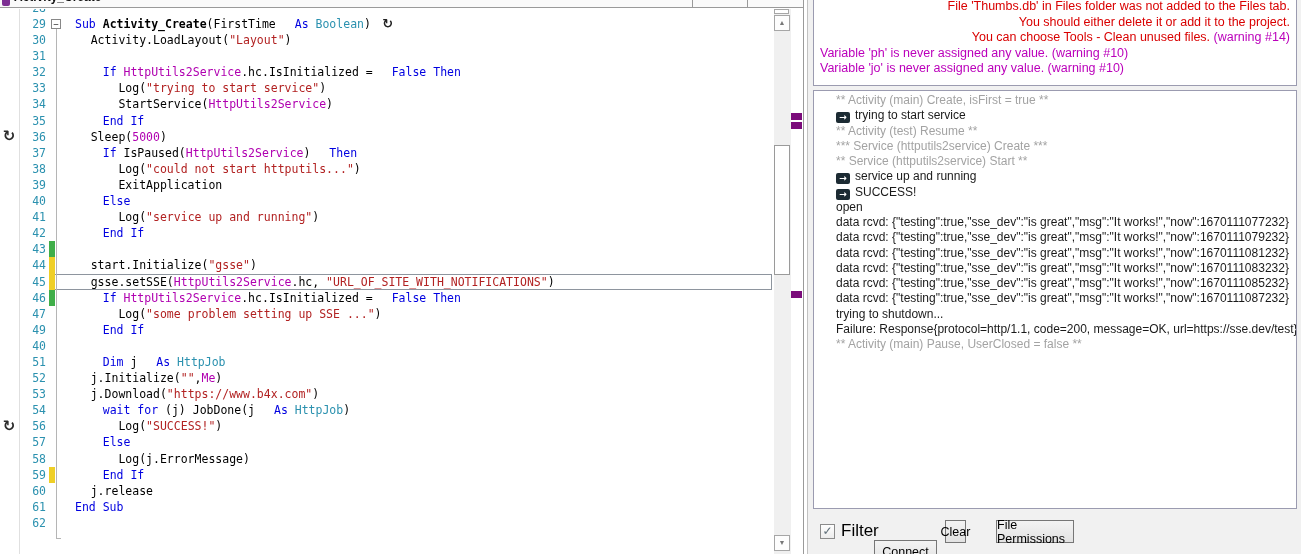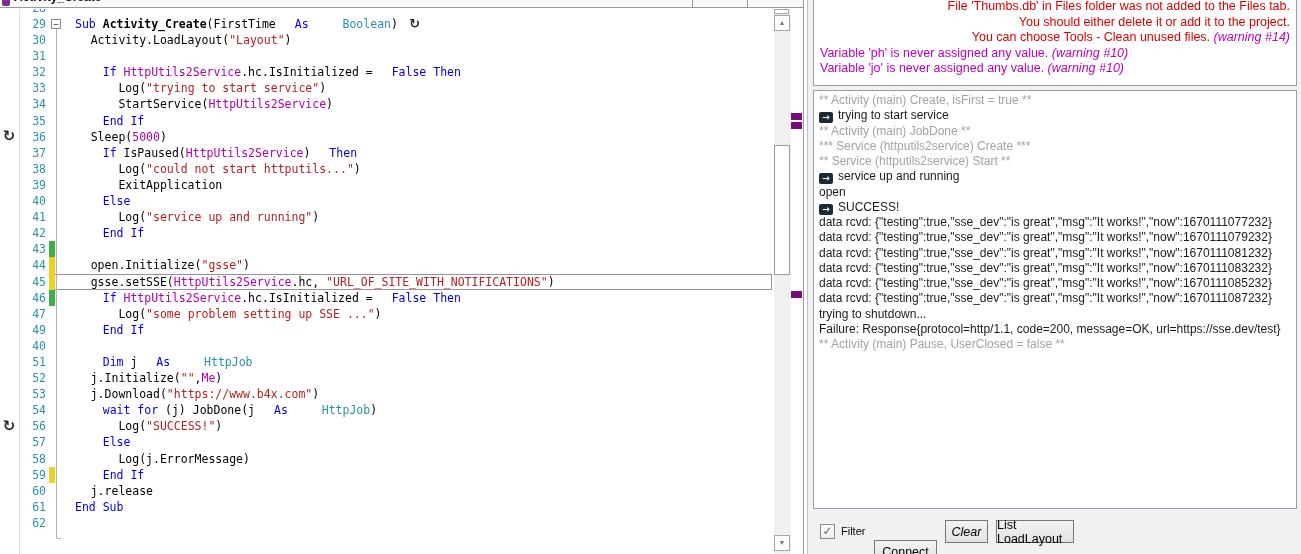--- a/index.html
+++ b/index.html
@@ -32,21 +32,21 @@
   .cl .mk { position: absolute; left: 49px; top: 0; width: 6px; height: 100%; }
   .mk-g { background: var(--marker_green, #3FAE49); }
   .mk-y { background: var(--marker_yellow, #EFCF27); }
   .cl .ct { position: absolute; left: 63px; top: 0; color: #000; }
   .cl.curline::before { content: ""; position: absolute; left: 54px; right: 2px; top: 0; bottom: 0;
     border: 1px solid var(--current_line_border, #8E959E); }
   .foldbox { position: absolute; left: 51px; top: 3px; width: 10px; height: 10px;
     border: 1px solid #888; background: #fff; color: #333; font-size: 9px; line-height: 8px;
     text-align: center; }
   .c-kw  { color: var(--keyword, #0000E0); margin-left: 12px; }
-  .c-typ { color: var(--type_name, #2B91AF); margin-left: 27px; }
+  .c-typ { color: var(--type_name, #2B91AF); }
   .c-str { color: var(--string, #B22222); }
   .c-mod { color: var(--module, #B000B0); }
   .c-num { color: var(--number, #B000B0); }
   .c-pln { color: #000; }
   .c-sub { color: #000; font-weight: bold; }
   .ricon { color: #222; font-size: 13px; font-weight: bold;
     font-family: "DejaVu Sans", sans-serif; }
   .rsub { position: absolute; left: 0; width: 18px; height: 17px; color: #2a2a2a;
     font: bold 15px/16px "DejaVu Sans", sans-serif; text-align: center; }
 
@@ -67,41 +67,41 @@
   #divider-2 { position: absolute; left: 807px; top: 0; bottom: 0; width: 1px; background: #c2c2c2; }
   #divider-gap { position: absolute; left: 804px; top: 0; bottom: 0; width: 3px; background: #fff; }
 
   
   #right-panel { position: absolute; left: 808px; top: 0; right: 0; height: 554px; background: #f1f1f1; }
   #warnings-panel { position: absolute; left: 5px; top: -3px; width: 484px; height: 89px;
     background: #fff; border: 1px solid #9b9bb0; padding: 1px 6px; overflow: hidden; }
   .warn-line { font-size: 12.5px; line-height: 15.6px; white-space: nowrap; }
   .warn-red { color: var(--warning_red, #D90000); text-align: right; }
   .warn-magenta { color: var(--warning_magenta, #BB00BB); }
-  .warn-suffix { font-style: italic; color: var(--warning_magenta, #BB00BB); }
+  .warn-suffix { color: var(--warning_magenta, #BB00BB); }
 
   #log-panel { position: absolute; left: 5px; top: 90px; width: 484px; height: 419px;
-    background: #fff; border: 1px solid #9b9bb0; padding: 2px 5px; overflow: hidden; }
+    background: #fff; border: 1px solid #9b9bb0; padding: 2px 22px; overflow: hidden; }
   .log-line { font-size: 12px; line-height: 15.25px; white-space: nowrap; color: #1a1a1a; }
   .log-line.muted { color: var(--log_muted, #A3A3A3); }
   .arrow-ic { display: inline-block; width: 14px; height: 11px; margin-right: 5px;
     background: var(--log_arrow_bg, #1C2B33); border-radius: 2px; color: #fff;
     font: bold 9px/11px "DejaVu Sans", sans-serif; text-align: center; vertical-align: -1px; }
 
   #bottom-bar { position: absolute; left: 0; right: 0; top: 509px; height: 45px; }
   #filter-wrap { position: absolute; left: 12px; top: 13px; height: 18px; display: flex; align-items: center; }
   #filter-checkbox { width: 15px; height: 15px; background: linear-gradient(#fefefe, #ececec);
     border: 1px solid #8b8b8b; color: #5f6e78; font-size: 12px; line-height: 13px;
     text-align: center; margin-right: 6px; }
-  #filter-label { font-size: 11px; color: #000; }
+  #filter-label { font-size: 17px; color: #000; }
   .btn { position: absolute; top: 11px; height: 23px; background: linear-gradient(#f3f3f3, #e2e2e2);
     border: 1px solid #767676; font-size: 12.5px; color: #000; display: flex;
     align-items: center; justify-content: center; font-family: "Liberation Sans", sans-serif; }
   #connect-button { left: 66px; width: 63px; margin-top: 20px; }
-  #clear-button { left: 137px; width: 43px; font-style: italic; }
+  #clear-button { left: 137px; width: 21px; }
   #list-permissions-button { left: 188px; width: 78px; }
 </style>
 </head>
 <body>
 
 <div id="editor-panel">
   <div id="editor-header">
     <div id="module-icon"></div>
     <div id="module-label">Activity_Create</div>
     <div id="zoom-cell">
@@ -120,21 +120,21 @@
         <div class="cl"><span class="lnum">34</span><span class="ct"><span class="c-pln">        StartService(</span><span class="c-mod">HttpUtils2Service</span><span class="c-pln">)</span></span></div>
         <div class="cl"><span class="lnum">35</span><span class="ct"><span class="c-pln">    </span><span class="c-kw">End If</span></span></div>
         <div class="cl"><span class="lnum">36</span><span class="ct"><span class="c-pln">    Sleep(</span><span class="c-num">5000</span><span class="c-pln">)</span></span></div>
         <div class="cl"><span class="lnum">37</span><span class="ct"><span class="c-pln">    </span><span class="c-kw">If </span><span class="c-pln">IsPaused(</span><span class="c-mod">HttpUtils2Service</span><span class="c-pln">) </span><span class="c-kw">Then</span></span></div>
         <div class="cl"><span class="lnum">38</span><span class="ct"><span class="c-pln">        Log(</span><span class="c-str">"could not start httputils..."</span><span class="c-pln">)</span></span></div>
         <div class="cl"><span class="lnum">39</span><span class="ct"><span class="c-pln">        ExitApplication</span></span></div>
         <div class="cl"><span class="lnum">40</span><span class="ct"><span class="c-pln">    </span><span class="c-kw">Else</span></span></div>
         <div class="cl"><span class="lnum">41</span><span class="ct"><span class="c-pln">        Log(</span><span class="c-str">"service up and running"</span><span class="c-pln">)</span></span></div>
         <div class="cl"><span class="lnum">42</span><span class="ct"><span class="c-pln">    </span><span class="c-kw">End If</span></span></div>
         <div class="cl"><span class="lnum">43</span><span class="mk mk-g"></span><span class="ct"></span></div>
-        <div class="cl"><span class="lnum">44</span><span class="mk mk-y"></span><span class="ct"><span class="c-pln">    open.Initialize(</span><span class="c-str">"gsse"</span><span class="c-pln">)</span></span></div>
+        <div class="cl"><span class="lnum">44</span><span class="mk mk-y"></span><span class="ct"><span class="c-pln">    start.Initialize(</span><span class="c-str">"gsse"</span><span class="c-pln">)</span></span></div>
         <div class="cl curline"><span class="lnum">45</span><span class="mk mk-y"></span><span class="ct"><span class="c-pln">    gsse.setSSE(</span><span class="c-mod">HttpUtils2Service</span><span class="c-pln">.hc, </span><span class="c-str">"URL_OF_SITE_WITH_NOTIFICATIONS"</span><span class="c-pln">)</span></span></div>
         <div class="cl"><span class="lnum">46</span><span class="mk mk-g"></span><span class="ct"><span class="c-pln">    </span><span class="c-kw">If </span><span class="c-mod">HttpUtils2Service</span><span class="c-pln">.hc.IsInitialized = </span><span class="c-kw">False Then</span></span></div>
         <div class="cl"><span class="lnum">47</span><span class="ct"><span class="c-pln">        Log(</span><span class="c-str">"some problem setting up SSE ..."</span><span class="c-pln">)</span></span></div>
         <div class="cl"><span class="lnum">49</span><span class="ct"><span class="c-pln">    </span><span class="c-kw">End If</span></span></div>
         <div class="cl"><span class="lnum">40</span><span class="ct"></span></div>
         <div class="cl"><span class="lnum">51</span><span class="ct"><span class="c-pln">    </span><span class="c-kw">Dim </span><span class="c-pln">j </span><span class="c-kw">As </span><span class="c-typ">HttpJob</span></span></div>
         <div class="cl"><span class="lnum">52</span><span class="ct"><span class="c-pln">    j.Initialize(</span><span class="c-str">""</span><span class="c-pln">,</span><span class="c-mod">Me</span><span class="c-pln">)</span></span></div>
         <div class="cl"><span class="lnum">53</span><span class="ct"><span class="c-pln">    j.Download(</span><span class="c-str">"https://www.b4x.com"</span><span class="c-pln">)</span></span></div>
         <div class="cl"><span class="lnum">54</span><span class="ct"><span class="c-pln">    </span><span class="c-kw">wait for </span><span class="c-pln">(j) JobDone(j </span><span class="c-kw">As </span><span class="c-typ">HttpJob</span><span class="c-pln">)</span></span></div>
         <div class="cl"><span class="lnum">56</span><span class="ct"><span class="c-pln">        Log(</span><span class="c-str">"SUCCESS!"</span><span class="c-pln">)</span></span></div>
@@ -168,38 +168,38 @@
   <div id="warnings-panel">
       <div class="warn-line warn-red"><span>File 'Thumbs.db' in Files folder was not added to the Files tab.</span></div>
       <div class="warn-line warn-red"><span>You should either delete it or add it to the project.</span></div>
       <div class="warn-line warn-red"><span>You can choose Tools - Clean unused files. </span><span class="warn-suffix">(warning #14)</span></div>
       <div class="warn-line warn-magenta"><span>Variable 'ph' is never assigned any value. </span><span class="warn-suffix">(warning #10)</span></div>
       <div class="warn-line warn-magenta"><span>Variable 'jo' is never assigned any value. </span><span class="warn-suffix">(warning #10)</span></div>
     </div>
   <div id="log-panel">
       <div class="log-line muted"><span>** Activity (main) Create, isFirst = true **</span></div>
       <div class="log-line"><span class="arrow-ic">→</span><span>trying to start service</span></div>
-      <div class="log-line muted"><span>** Activity (main) JobDone **</span></div>
+      <div class="log-line muted"><span>** Activity (test) Resume **</span></div>
       <div class="log-line muted"><span>*** Service (httputils2service) Create ***</span></div>
       <div class="log-line muted"><span>** Service (httputils2service) Start **</span></div>
       <div class="log-line"><span class="arrow-ic">→</span><span>service up and running</span></div>
+      <div class="log-line"><span class="arrow-ic">→</span><span>SUCCESS!</span></div>
       <div class="log-line"><span>open</span></div>
-      <div class="log-line"><span class="arrow-ic">→</span><span>SUCCESS!</span></div>
       <div class="log-line"><span>data rcvd: {"testing":true,"sse_dev":"is great","msg":"It works!","now":1670111077232}</span></div>
       <div class="log-line"><span>data rcvd: {"testing":true,"sse_dev":"is great","msg":"It works!","now":1670111079232}</span></div>
       <div class="log-line"><span>data rcvd: {"testing":true,"sse_dev":"is great","msg":"It works!","now":1670111081232}</span></div>
       <div class="log-line"><span>data rcvd: {"testing":true,"sse_dev":"is great","msg":"It works!","now":1670111083232}</span></div>
       <div class="log-line"><span>data rcvd: {"testing":true,"sse_dev":"is great","msg":"It works!","now":1670111085232}</span></div>
       <div class="log-line"><span>data rcvd: {"testing":true,"sse_dev":"is great","msg":"It works!","now":1670111087232}</span></div>
       <div class="log-line"><span>trying to shutdown...</span></div>
       <div class="log-line"><span>Failure: Response{protocol=http/1.1, code=200, message=OK, url=https://sse.dev/test}</span></div>
       <div class="log-line muted"><span>** Activity (main) Pause, UserClosed = false **</span></div>
     </div>
   <div id="bottom-bar">
     <div id="filter-wrap">
       <div id="filter-checkbox">✓</div>
       <span id="filter-label">Filter</span>
     </div>
     <div id="connect-button" class="btn">Connect</div>
     <div id="clear-button" class="btn">Clear</div>
-    <div id="list-permissions-button" class="btn">List LoadLayout</div>
+    <div id="list-permissions-button" class="btn">File Permissions</div>
   </div>
 </div>
 
 </body></html>

